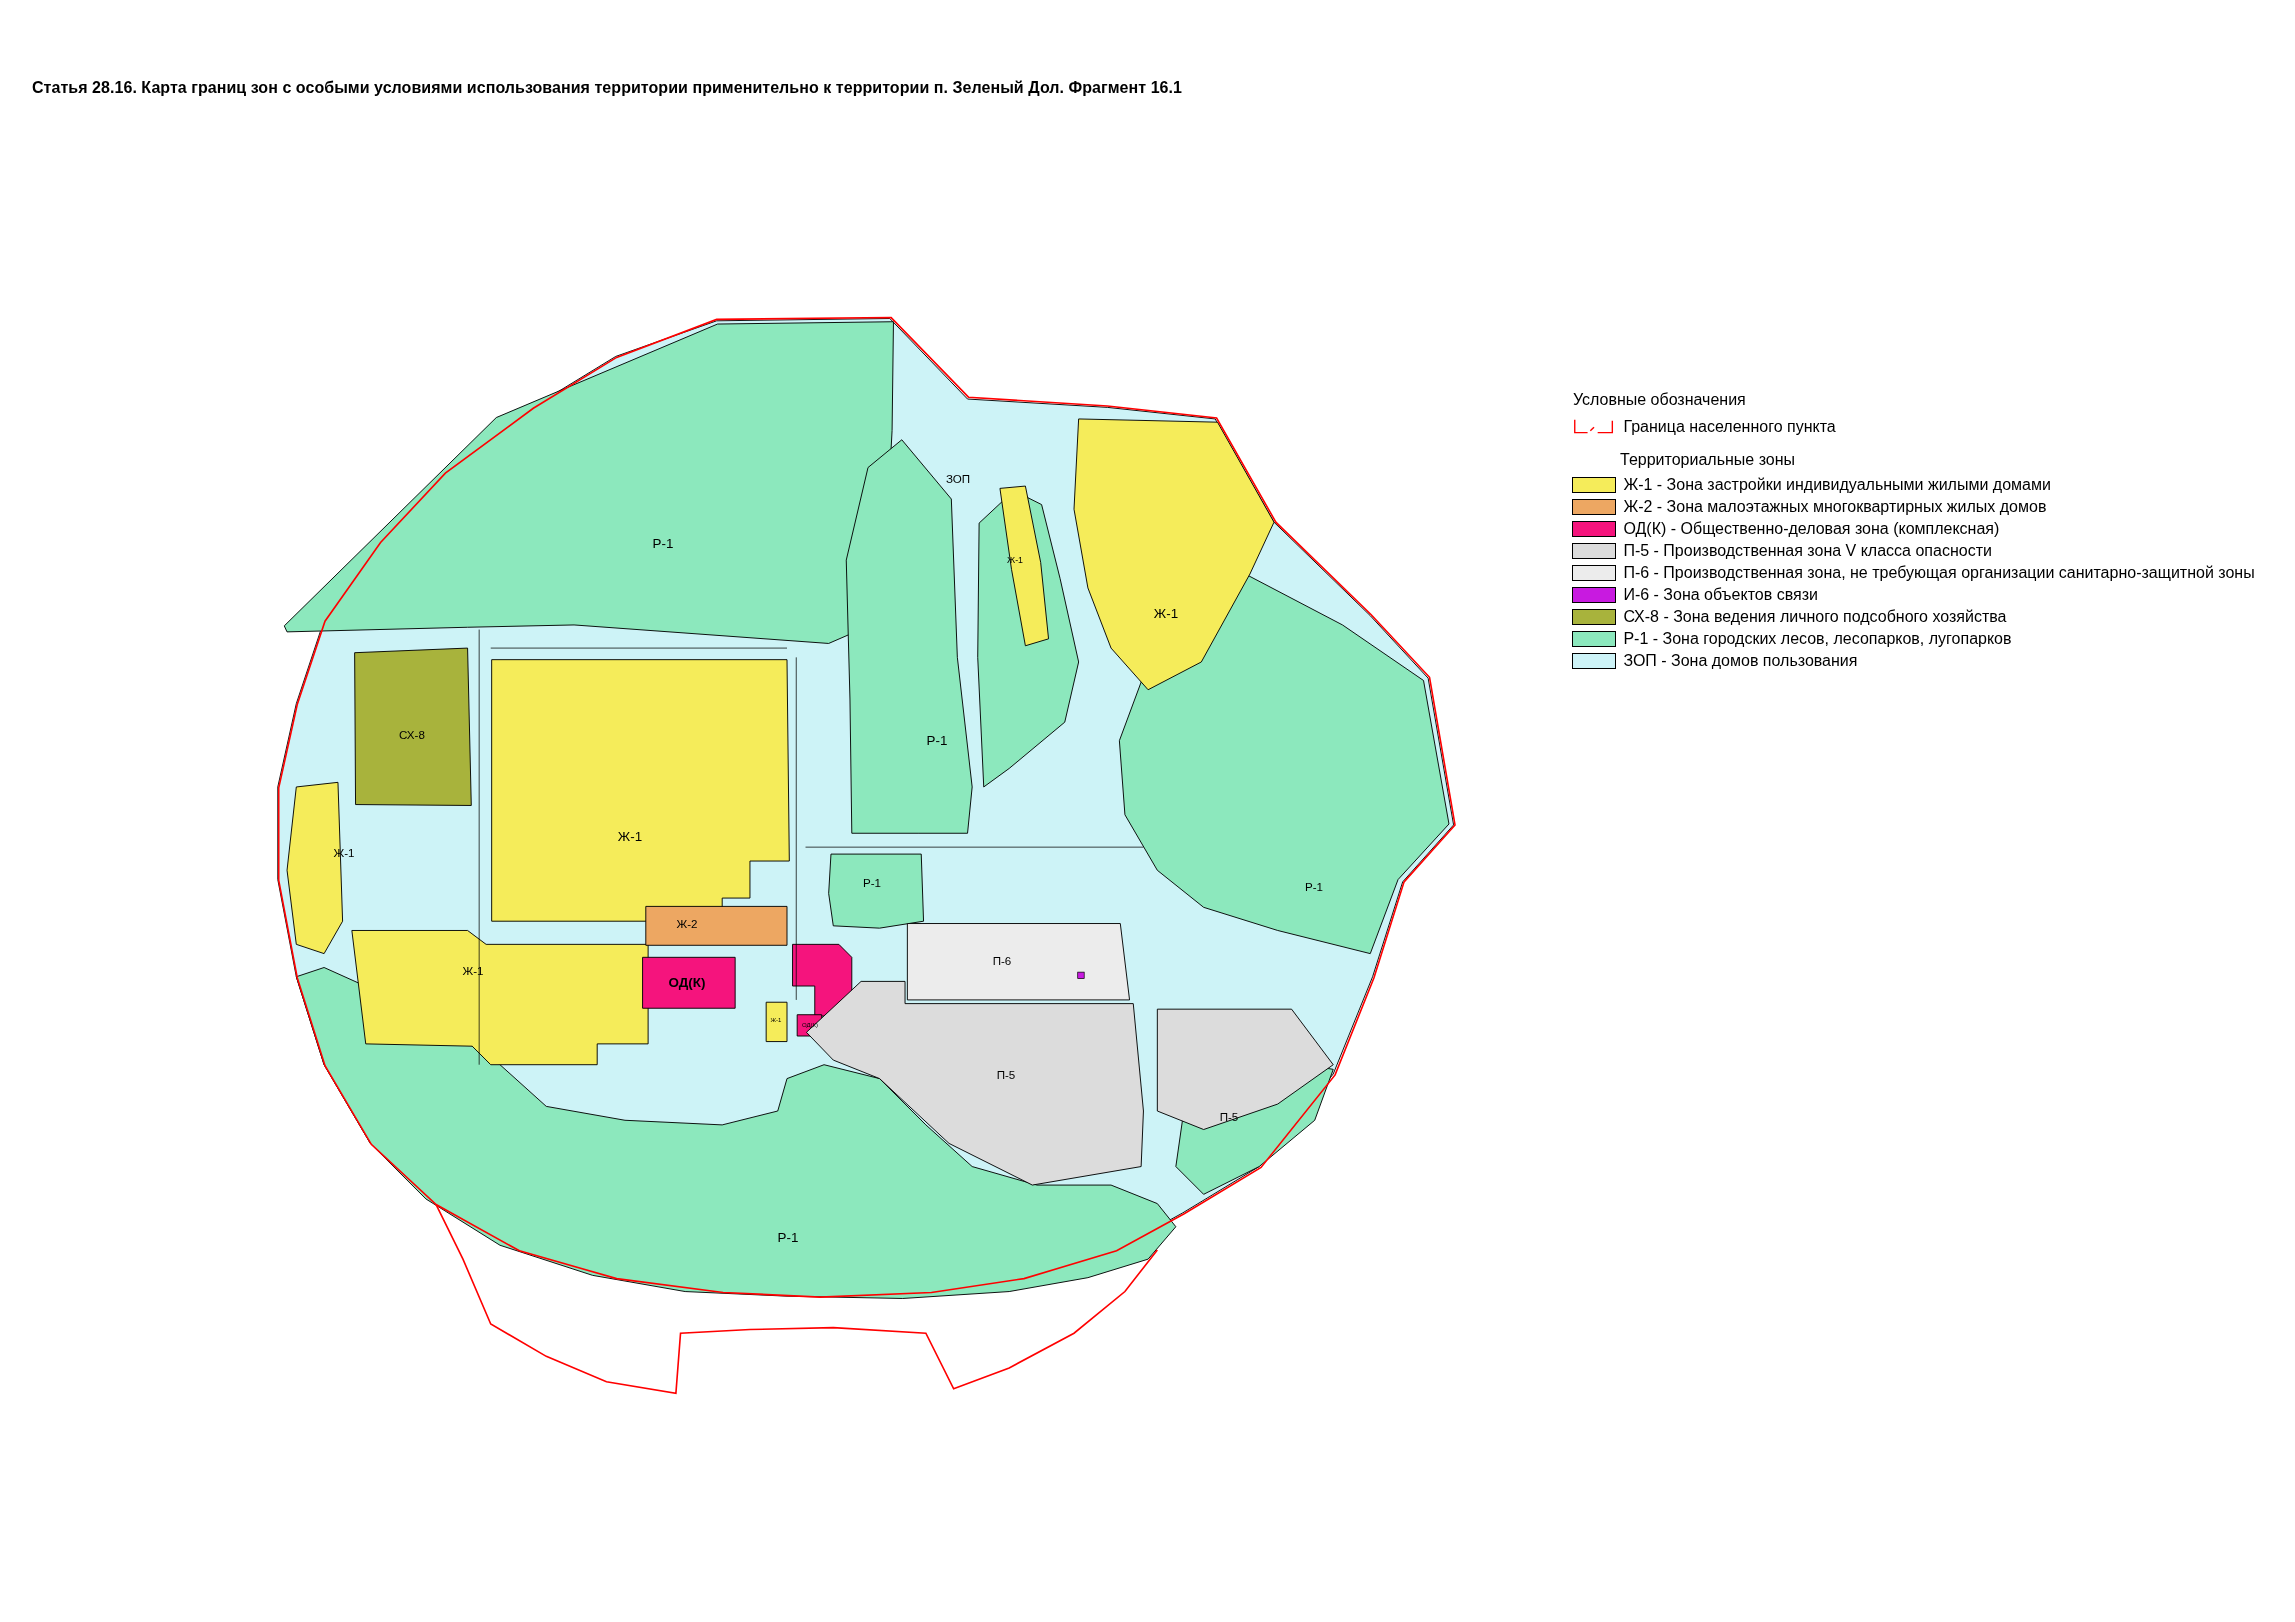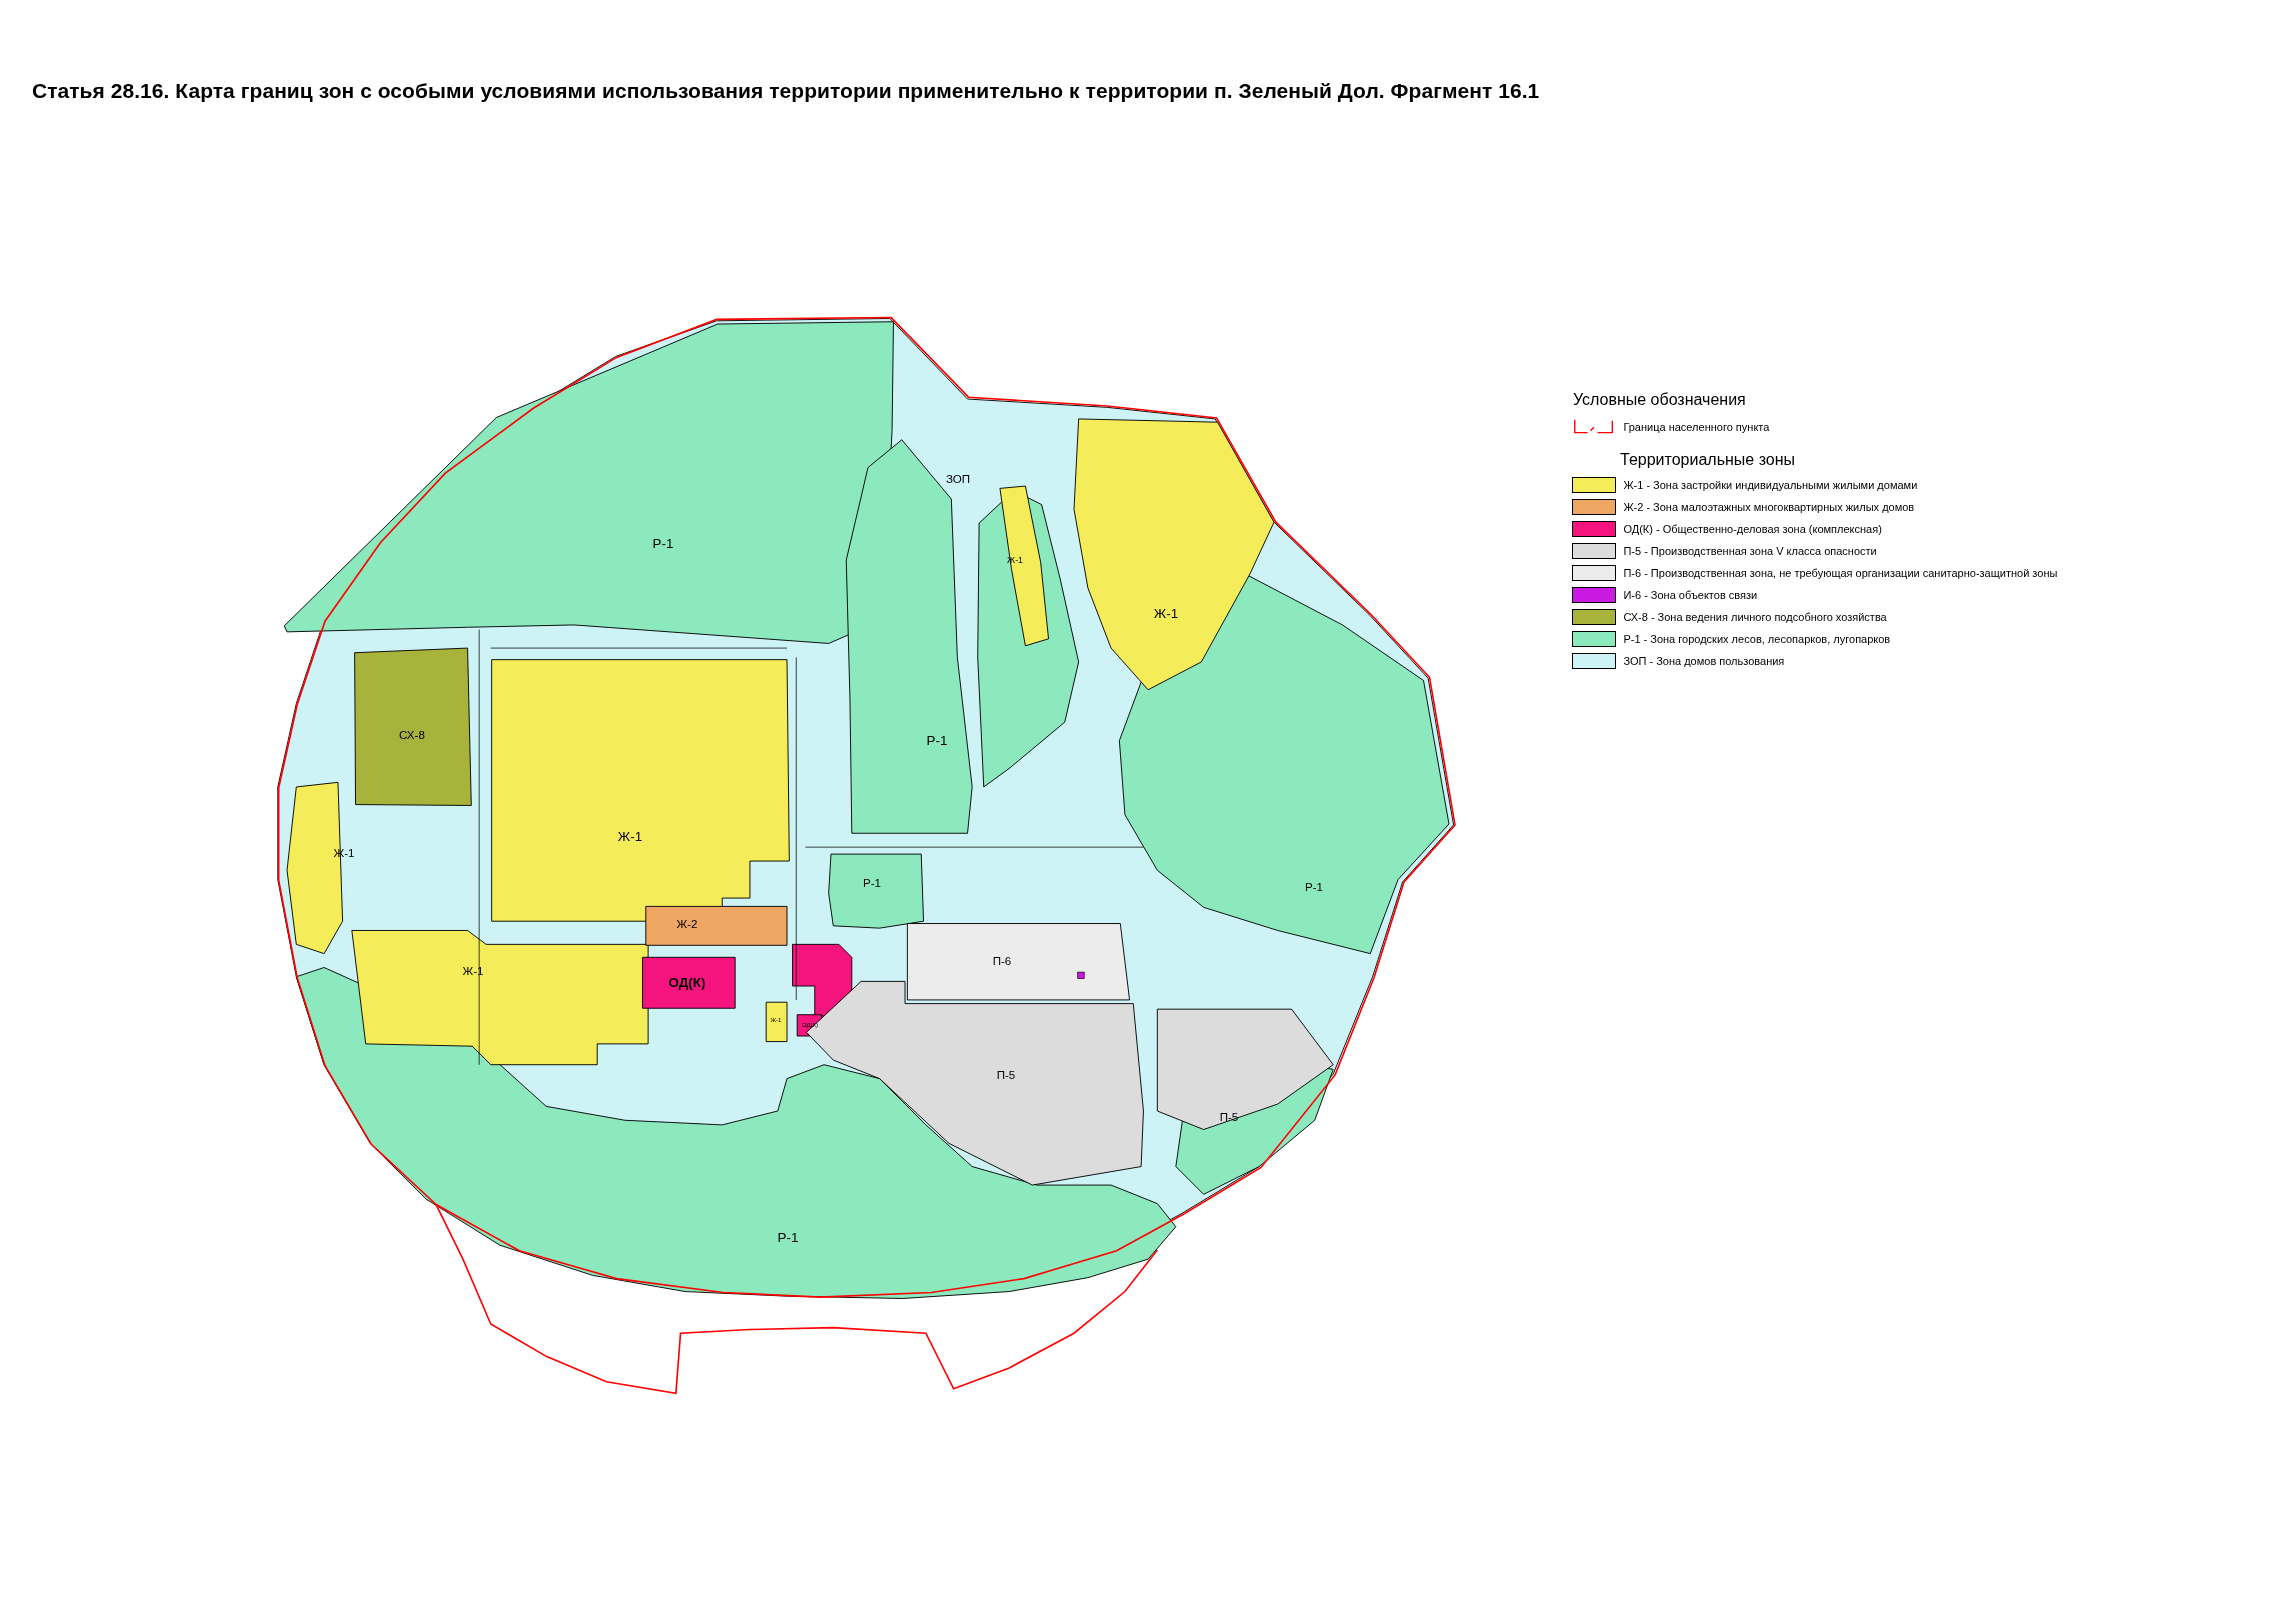--- a/index.html
+++ b/index.html
@@ -11,21 +11,21 @@
     width: 2295px;
     height: 1623px;
     position: relative;
     font-family: "Liberation Sans", sans-serif;
     overflow: hidden;
   }
   #page-title {
     position: absolute;
     left: 32px;
     top: 79px;
-    font-size: 21px;
+    font-size: 16px;
     font-weight: bold;
     color: #000000;
     letter-spacing: 0.05px;
     white-space: nowrap;
   }
   #map-area {
     position: absolute;
     left: 0;
     top: 0;
     width: 1574px;
@@ -59,21 +59,21 @@
     height: 22px;
   }
   .swatch {
     width: 44px;
     height: 15.7px;
     border: 0.7px solid #000000;
     box-sizing: border-box;
     flex: 0 0 auto;
   }
   .legend-label {
-    font-size: 11px;
+    font-size: 16px;
     color: #000000;
     margin-left: 7.4px;
     white-space: nowrap;
   }
   .boundary-row {
     display: flex;
     align-items: center;
     height: 24px;
   }
   .boundary-swatch {

